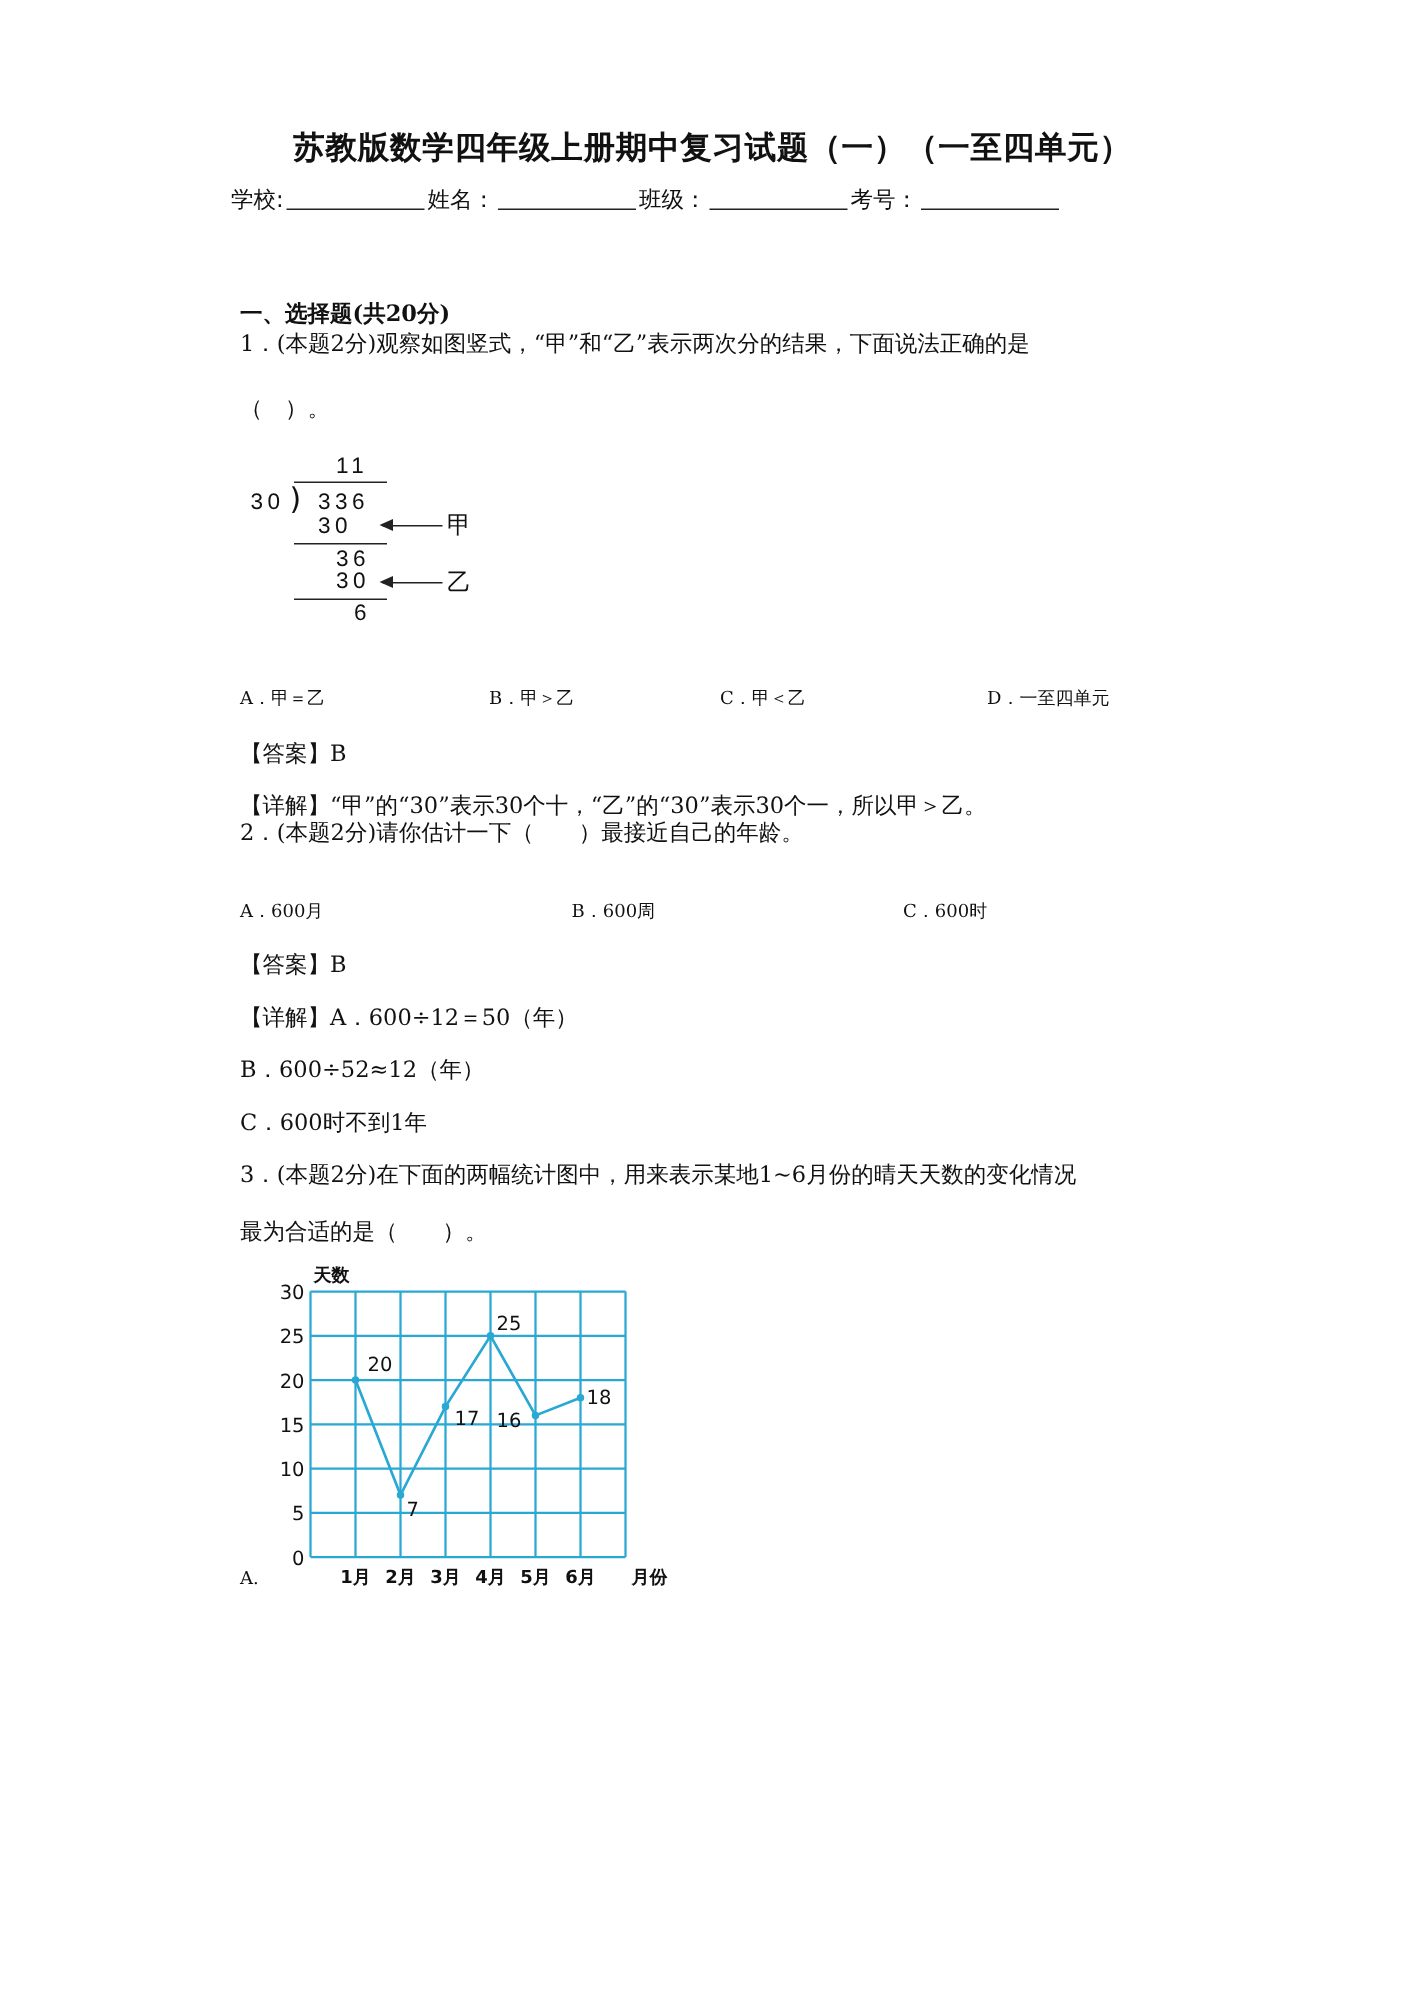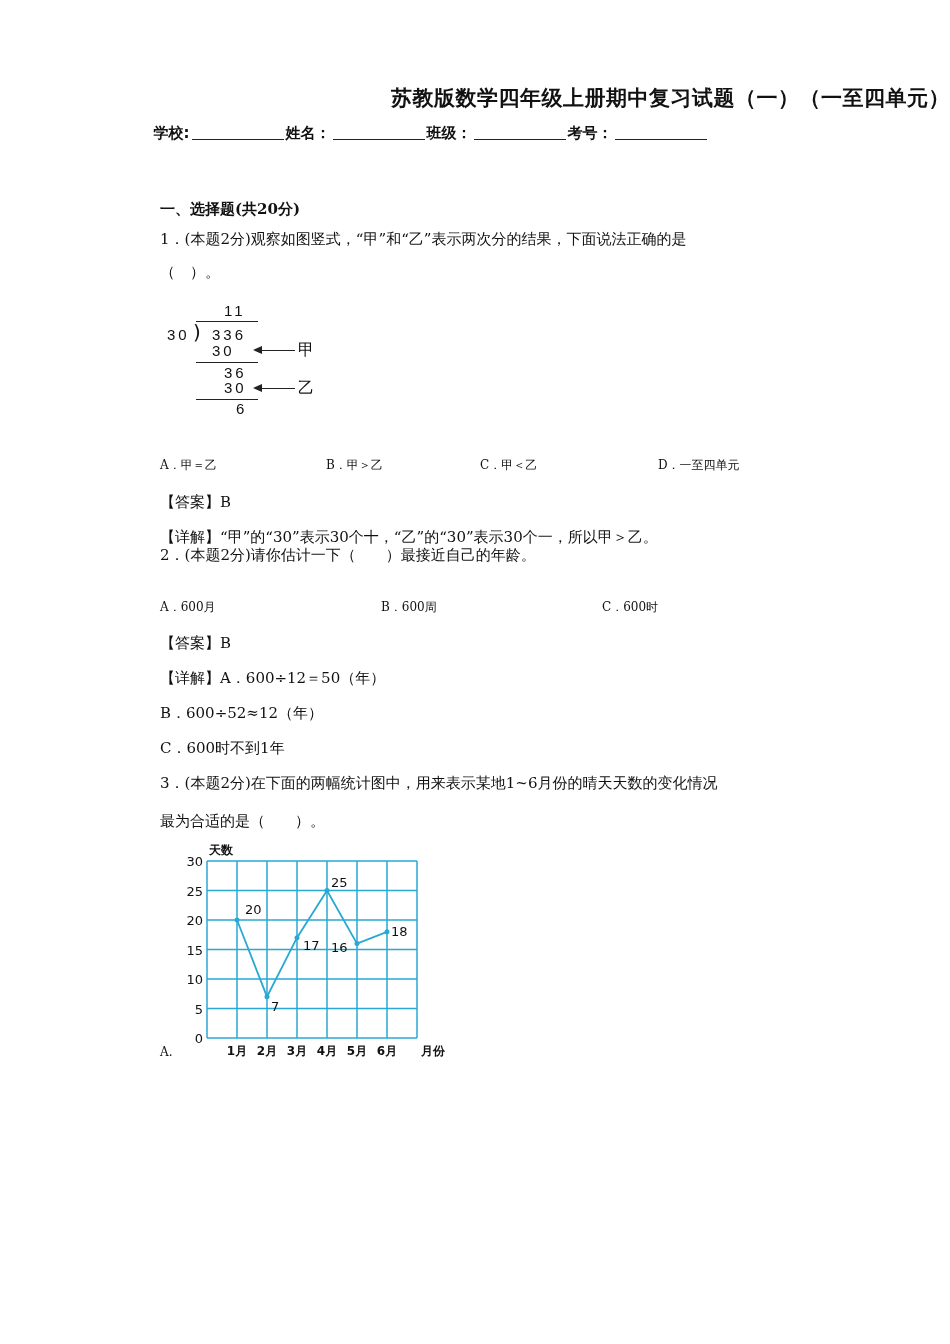--- a/index.html
+++ b/index.html
@@ -1,23 +1,23 @@
 <!DOCTYPE html>
 <html><head>
 <meta charset="utf-8">
 <style>
   html, body { margin: 0; padding: 0; background: #ffffff; }
   body { width: 950px; height: 1344px; position: relative; overflow: hidden;
          font-family: "DejaVu Serif", "Liberation Serif", serif; color: #111; }
   .abs { position: absolute; white-space: nowrap; }
-  .title { left: 0; width: 950px; top: 84px; text-align: right;
+  .title { left: 0; width: 950px; top: 84px; text-align: center;
            font-family: "DejaVu Sans", "Liberation Sans", sans-serif;
            font-weight: bold; font-size: 21px; letter-spacing: 0.5px; }
   .info { left: 0; width: 862px; top: 124px; text-align: center;
-          font-family: "DejaVu Sans", "Liberation Sans", sans-serif; font-size: 15px; font-weight: bold; }
+          font-family: "DejaVu Sans", "Liberation Sans", sans-serif; font-size: 15px; }
   .info span { display: inline-block; }
   .blank { display: inline-block; width: 92px; border-bottom: 1px solid #222; height: 14px; vertical-align: -2px; margin: 0 2px; }
   .txt { font-size: 15px; left: 160px; }
   .sec { font-weight: bold; font-size: 15px; left: 160px; top: 200px; }
   .opt { font-size: 12px; }
   
   .ld { font-family: Liberation Sans, sans-serif; font-size: 15px; letter-spacing: 3px; }
   .hline { position: absolute; height: 1px; background: #222; }
   .arrow { position: absolute; height: 1px; background: #222; }
   .arrow::before { content: ""; position: absolute; left: -2px; top: -4px;
@@ -30,21 +30,21 @@
 </head>
 <body>
 
 <div class="abs title">苏教版数学四年级上册期中复习试题（一）（一至四单元）</div>
 <div class="abs info">
   <span>学校:</span><span class="blank"></span><span>姓名：</span><span class="blank"></span><span>班级：</span><span class="blank"></span><span>考号：</span><span class="blank"></span>
 </div>
 
 <div class="abs sec">一、选择题(共20分)</div>
 
-<div class="abs txt" style="top:230px">1．(本题2分)观察如图竖式，“甲”和“乙”表示两次分的结果，下面说法正确的是</div>
+<div class="abs txt" style="top:220px">1．(本题2分)观察如图竖式，“甲”和“乙”表示两次分的结果，下面说法正确的是</div>
 <div class="abs txt" style="top:263px">（　）。</div>
 
 <div>
   <div class="abs ld" style="left:224px; top:302px">11</div>
   <div class="hline" style="left:196px; top:321px; width:62px"></div>
   <div class="abs ld" style="left:167px; top:326px">30</div>
   <div class="abs" style="left:193px; top:320px; font-size:20px; font-family:'DejaVu Sans',sans-serif;">)</div>
   <div class="abs ld" style="left:212px; top:326px">336</div>
   <div class="abs ld" style="left:212px; top:342px">30</div>
   <div class="arrow" style="left:255px; top:350px; width:40px"></div>

